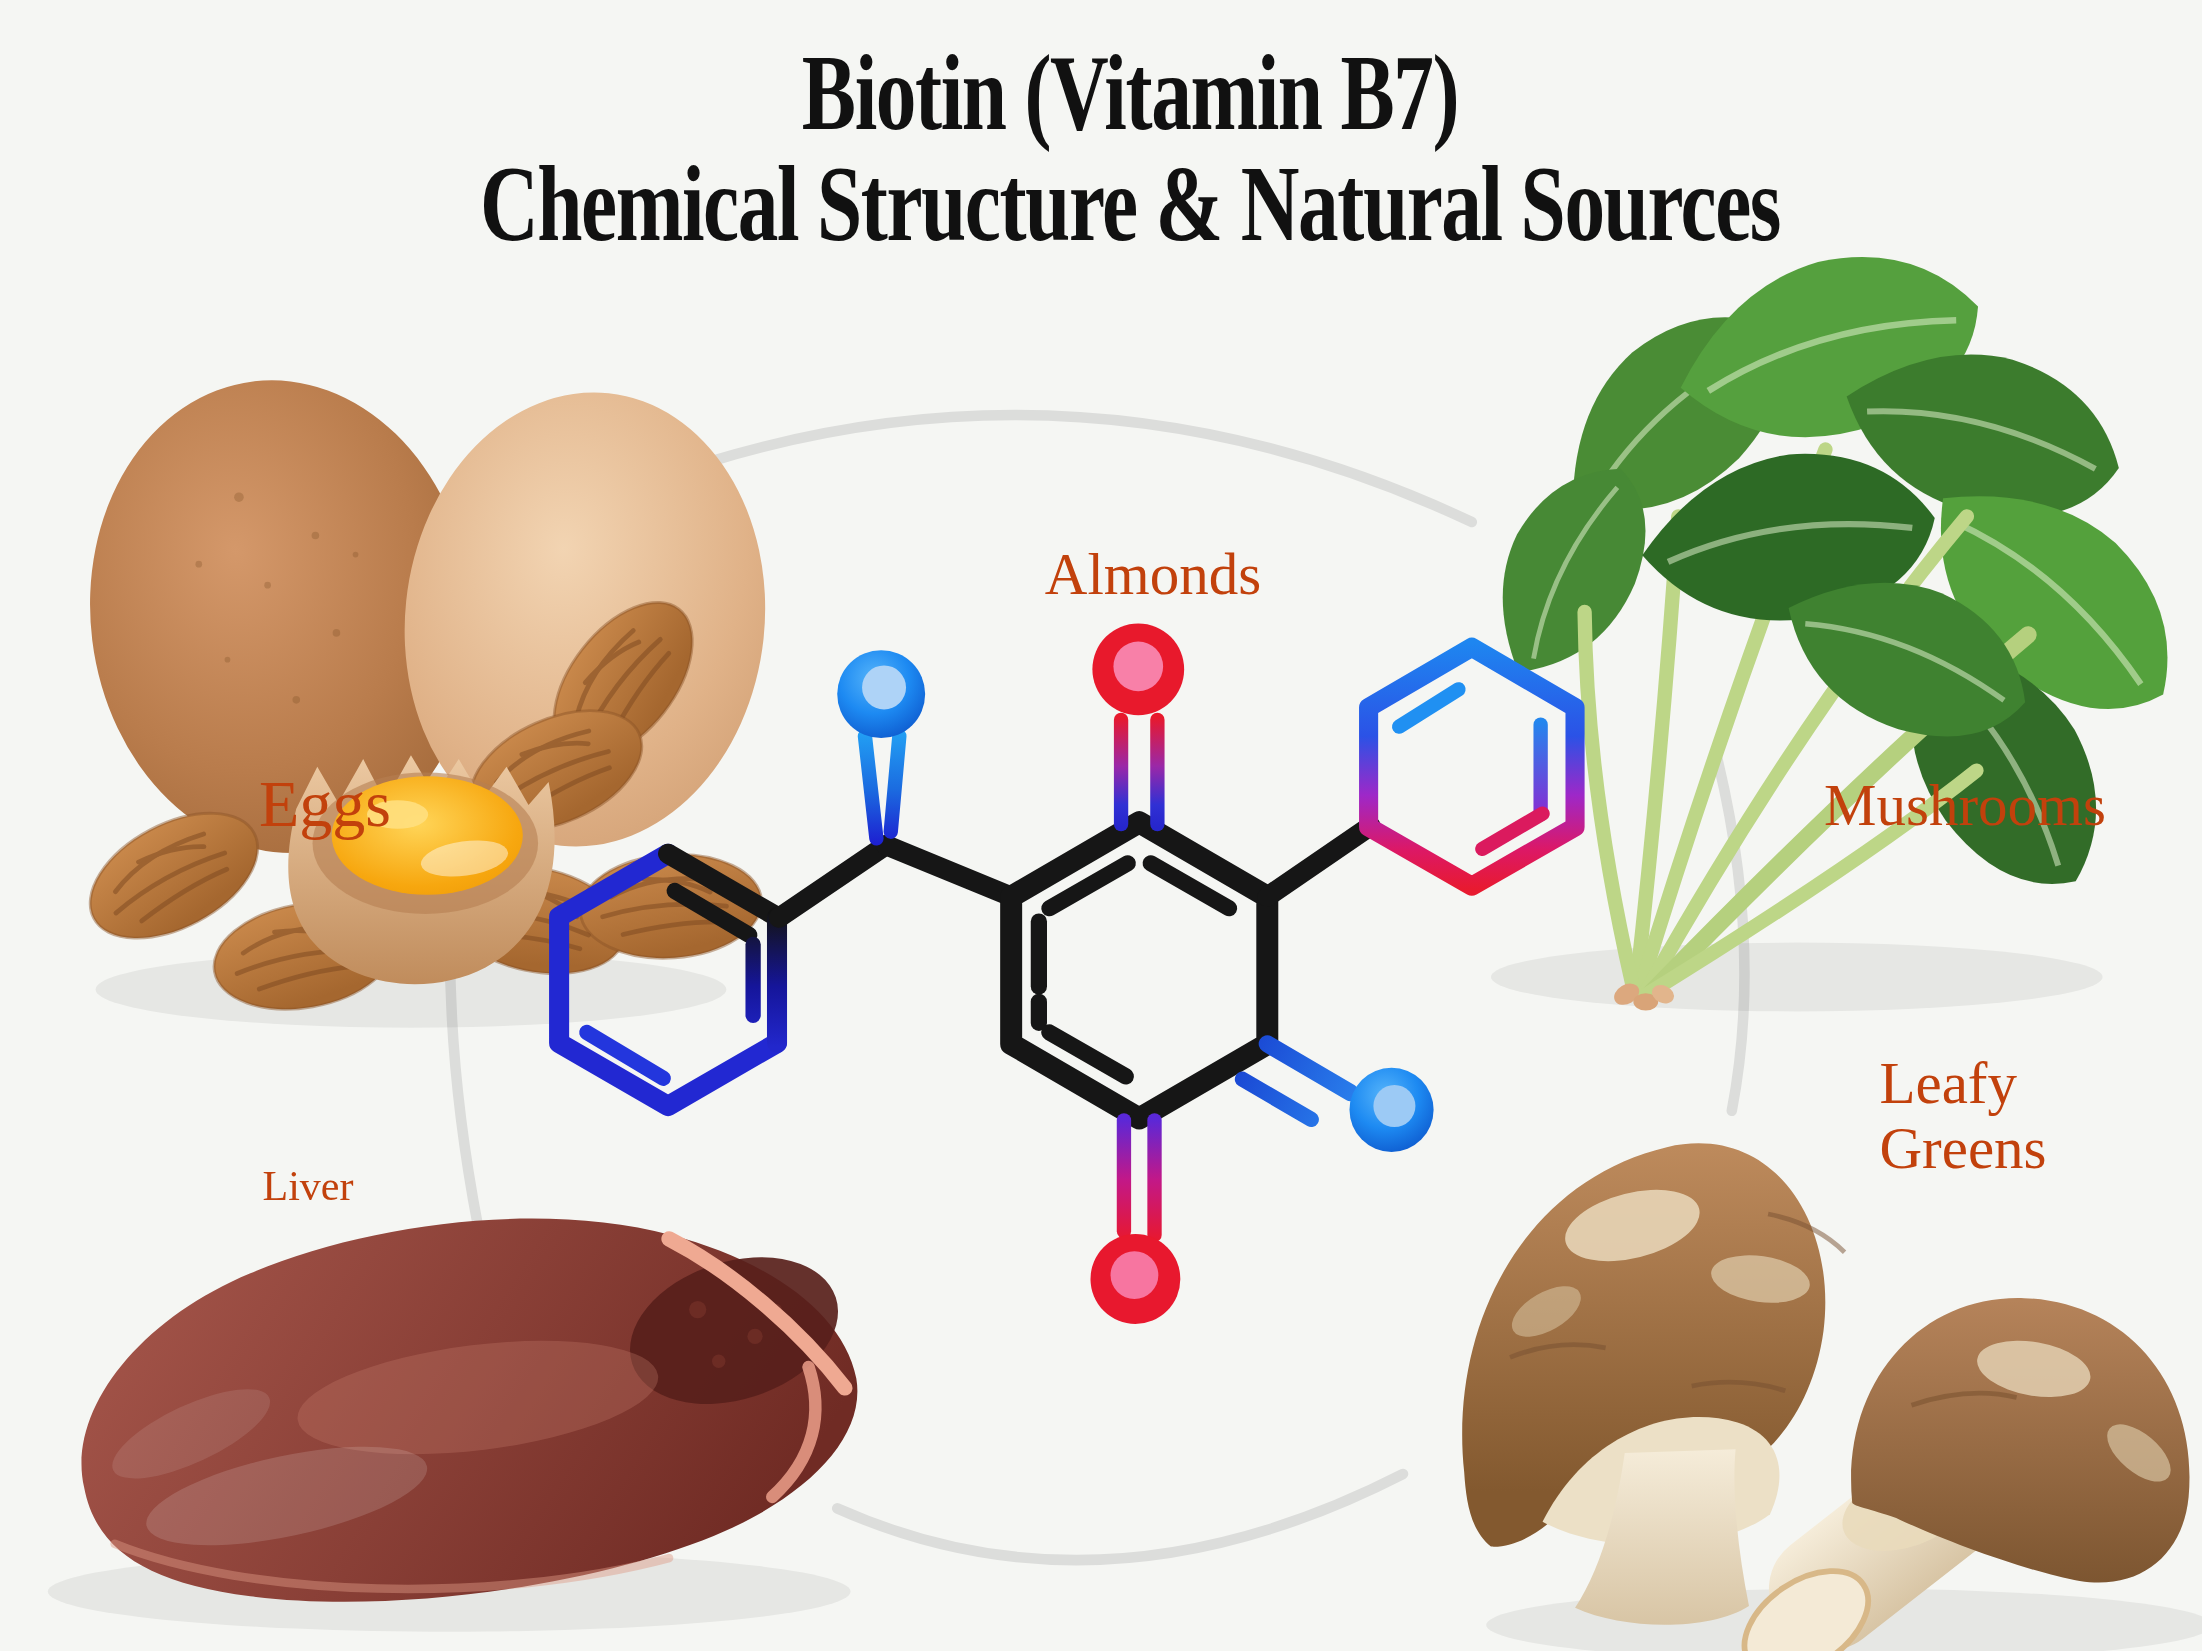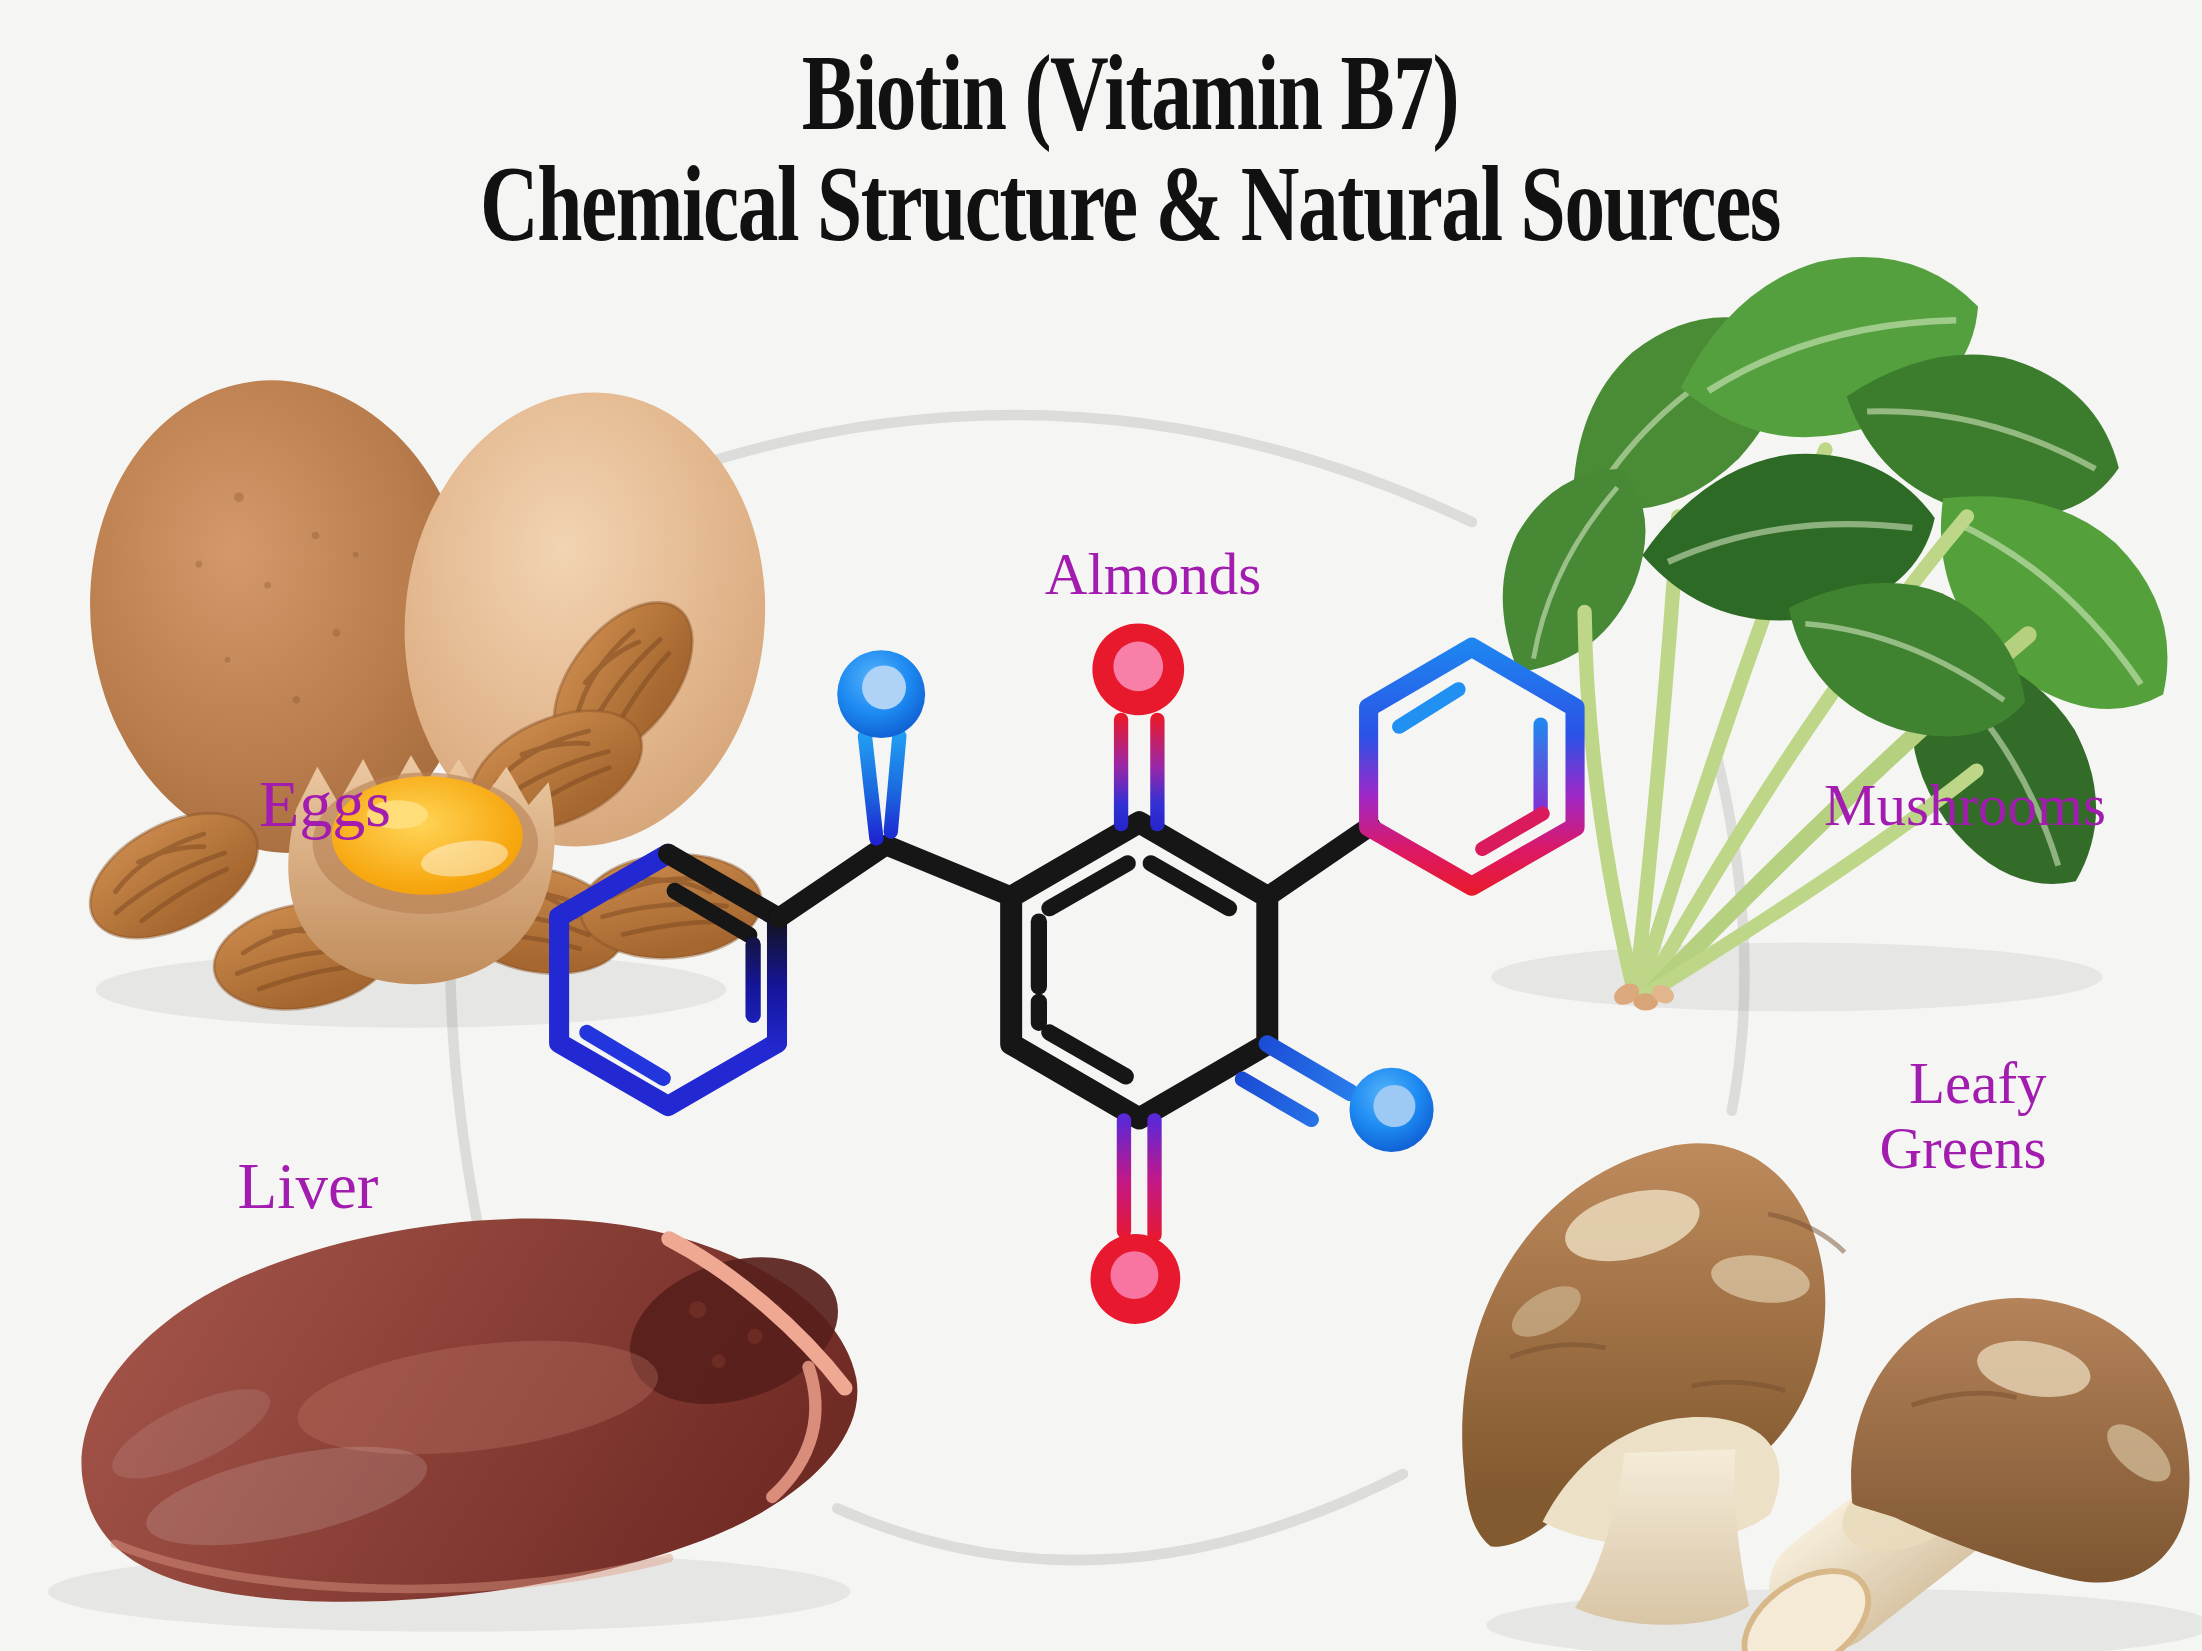--- a/index.html
+++ b/index.html
@@ -18,29 +18,29 @@
   }
   .title .tline{
     display:block;
     font-size:107px;font-weight:bold;line-height:111px;
     letter-spacing:-1.9px;
     transform:scaleX(.76);
     transform-origin:50% 50%;
     white-space:nowrap;
   }
   .label{
-    position:absolute;color:#a21caf;
+    position:absolute;color:#c2410c;
     transform:translate(-50%,-50%);
-    white-space:nowrap;text-align:right;
+    white-space:nowrap;text-align:left;
   }
   .lbl-almonds{left:1153px;top:574px;font-size:59px;}
   .lbl-eggs{left:325px;top:804px;font-size:66px;}
   .lbl-mushrooms{left:1965px;top:805px;font-size:59px;}
   .lbl-leafy{left:1963px;top:1116px;font-size:59px;line-height:65px;}
-  .lbl-liver{left:308px;top:1186px;font-size:65px;}
+  .lbl-liver{left:308px;top:1186px;font-size:42px;}
 </style>
 </head>
 <body>
 
 <div class="canvas">
 
   <svg class="art" viewBox="0 0 2304 1728">
     <defs>
       <linearGradient id="gTopBond" gradientUnits="userSpaceOnUse" x1="0" y1="750" x2="0" y2="865">
         <stop offset="0" stop-color="#e8192c"></stop>

